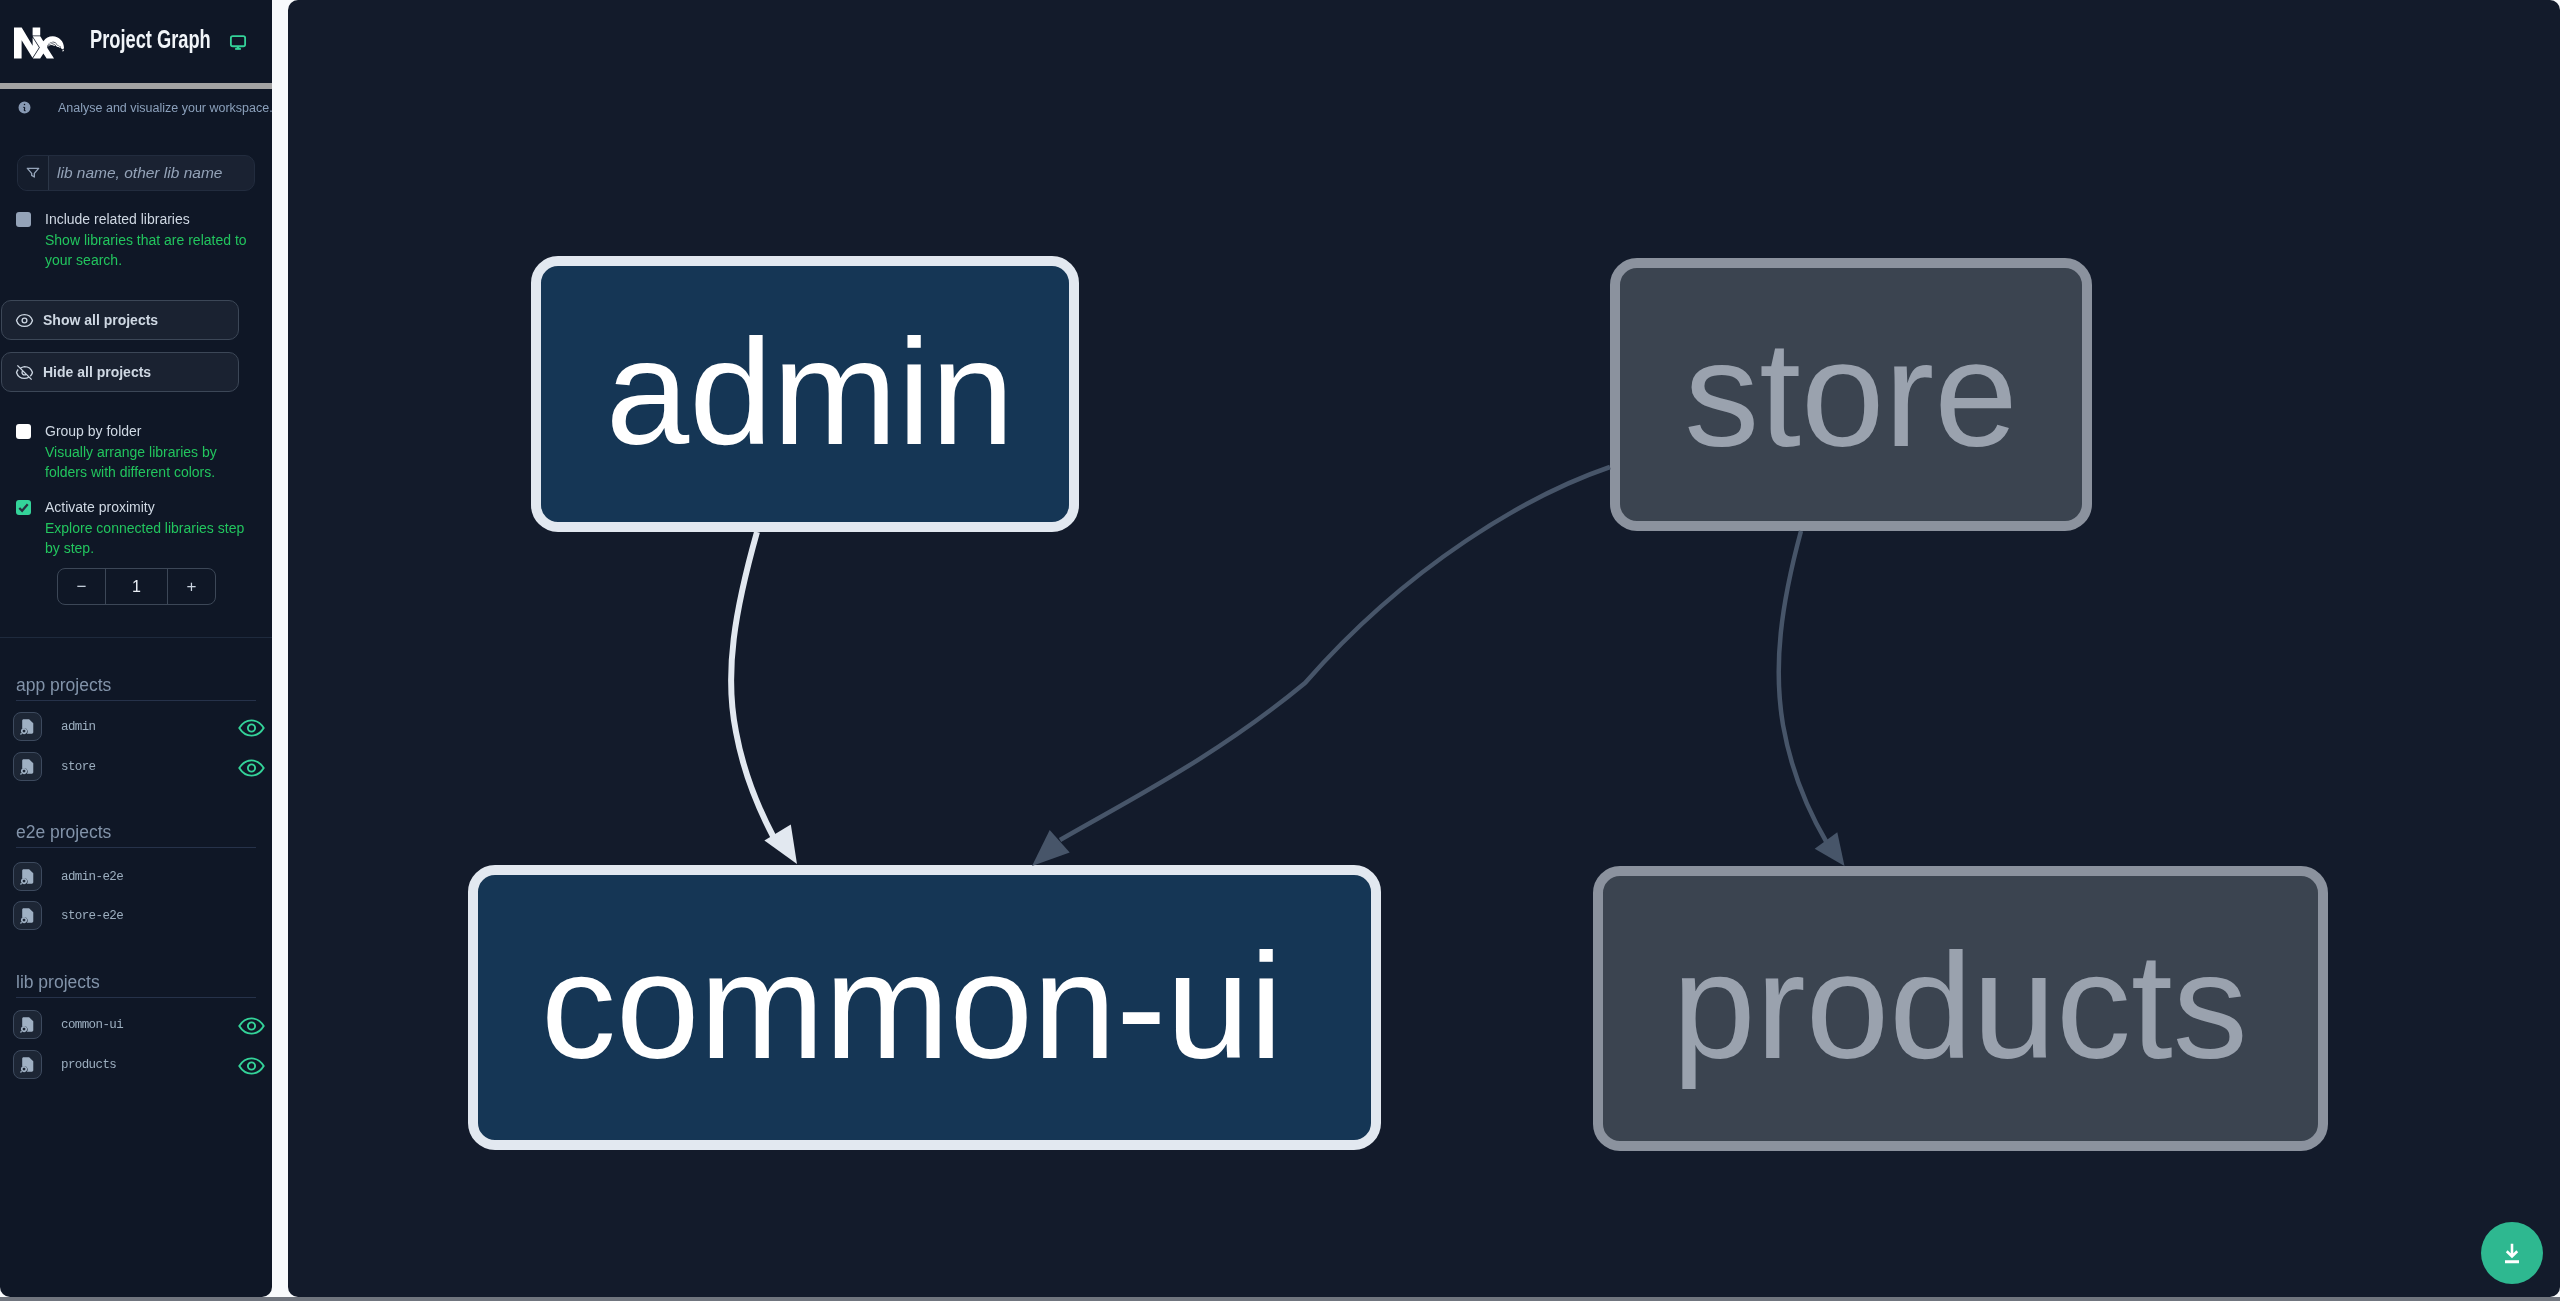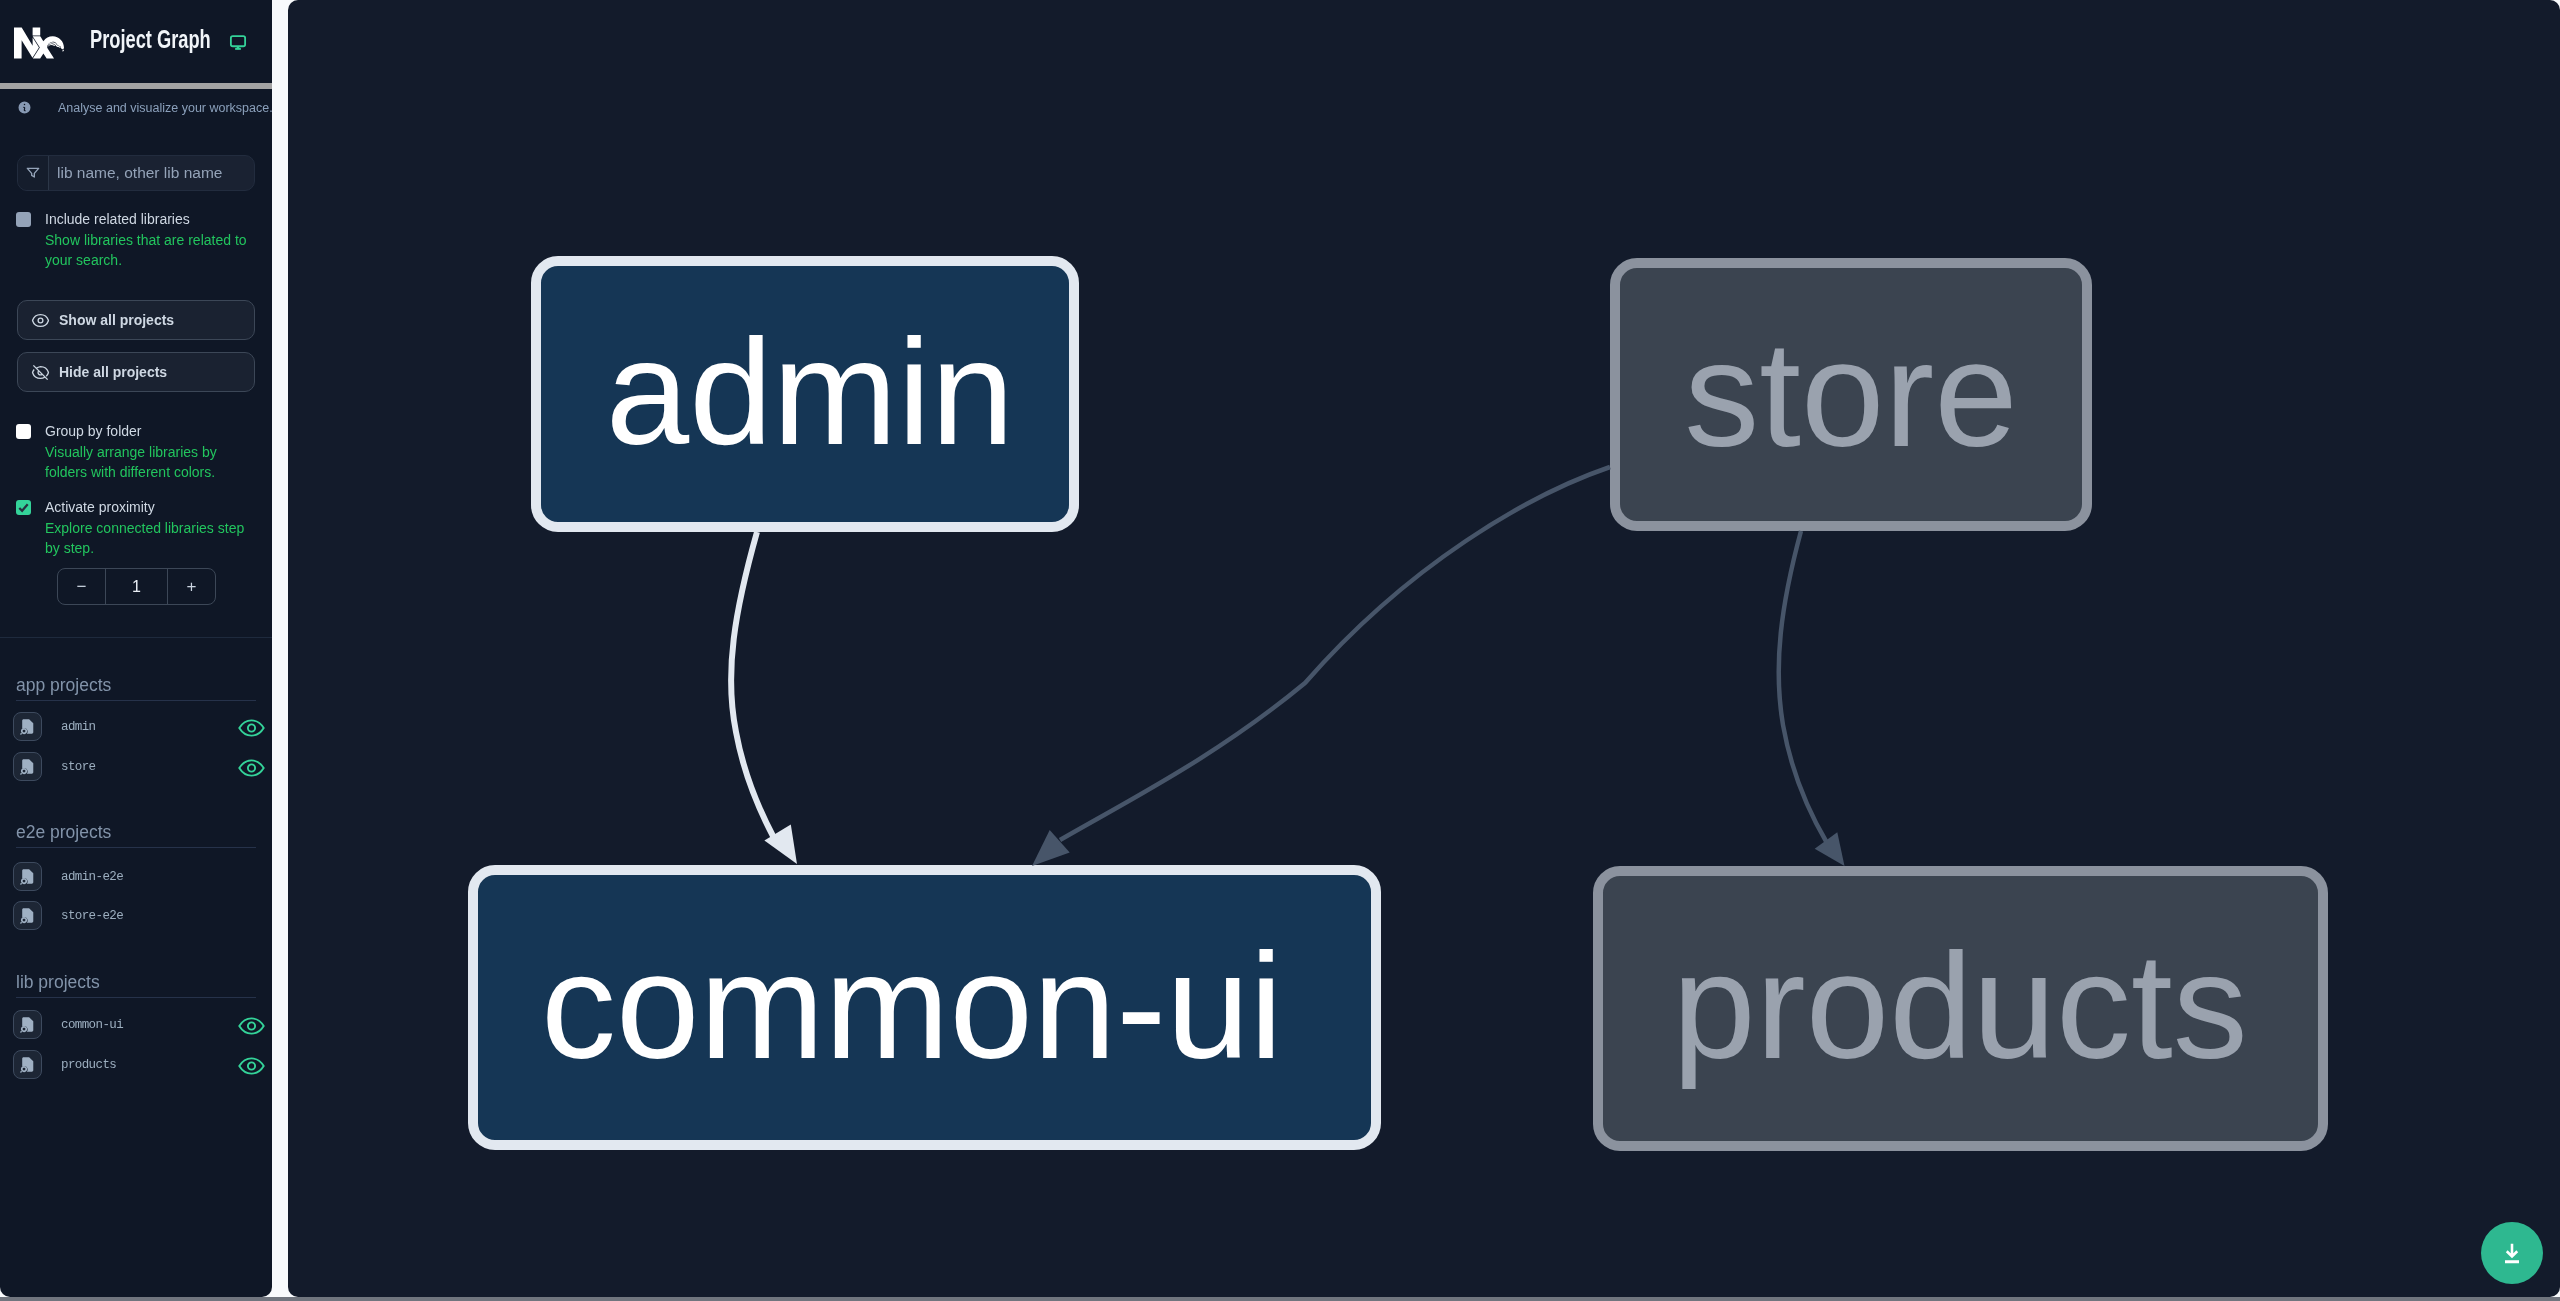--- a/index.html
+++ b/index.html
@@ -6,28 +6,28 @@
 html,body { width:2560px; height:1301px; background:#f8fafc; font-family:"Liberation Sans", sans-serif; overflow:hidden; }
 .sidebar { position:absolute; left:0; top:0; width:272px; height:1297px; background:#0f1726; border-radius:0 0 10px 10px; }
 .canvas { position:absolute; left:288px; top:0; width:2272px; height:1297px; background:#131b2b; border-radius:10px; }
 .abs { position:absolute; }
 
 .hdr { position:absolute; left:0; top:0; width:272px; height:89px; border-bottom:6px solid #a3a3a3; }
 .title { position:absolute; left:90px; top:25px; font-size:25px; font-weight:700; color:#f1f5f9; transform:scaleX(0.73); transform-origin:left center; white-space:nowrap; }
 
 .inforow { position:absolute; left:17px; top:100px; display:flex; align-items:center; gap:26px; color:#8ba0bb; font-size:12.5px; white-space:nowrap; }
 
-.search { position:absolute; left:17px; top:155px; width:238px; height:36px; background:#1a2232; border-radius:10px; display:flex; overflow:hidden; border:1px solid #222c3e;}
+.search { position:absolute; left:17px; top:155px; width:238px; height:36px; background:#1a2232; border-radius:10px; display:flex; overflow:hidden; border:1px solid #222c3e;font-style:italic;}
 .search .icell { width:31px; background:#151d2c; border-right:1px solid #2c3748; display:flex; align-items:center; justify-content:center; }
 .search .ph { flex:1; display:flex; align-items:center; padding-left:8px; color:#94a3b8; font-size:15.5px; }
 .chk { position:absolute; width:15px; height:15px; border-radius:3px; }
 .lbl { position:absolute; left:45px; font-size:14px; font-weight:400; color:#cfd8e3; }
 .desc { position:absolute; left:45px; width:215px; font-size:14px; color:#22c55e; line-height:19.5px; }
 
-.btn { position:absolute; left:17px; width:238px; height:40px; border:1.5px solid #3c4757; background:#1a2231; border-radius:10px; display:flex; align-items:center; color:#cfd8e3; font-size:14px; font-weight:700; }
+.btn { position:absolute; left:1px; width:238px; height:40px; border:1.5px solid #3c4757; background:#1a2231; border-radius:10px; display:flex; align-items:center; color:#cfd8e3; font-size:14px; font-weight:700; }
 .btn svg { margin-left:13px; margin-right:9px; }
 
 .stepper { position:absolute; left:57px; top:568px; width:159px; height:37px; border:1.5px solid #3c4757; border-radius:8px; display:flex; color:#cbd5e1; }
 .stepper .c { display:flex; align-items:center; justify-content:center; font-size:17px; }
 .stepper .c:nth-child(1){ width:47px; }
 .stepper .c:nth-child(2){ flex:1; }
 .stepper .c:nth-child(3){ width:48px; }
 .stepper .c + .c { border-left:1.5px solid #3c4757; }
 .stepper .mid { color:#e8edf4; font-size:16px; }
 .divline { position:absolute; left:0; width:272px; height:1px; background:#1e2a3d; }

